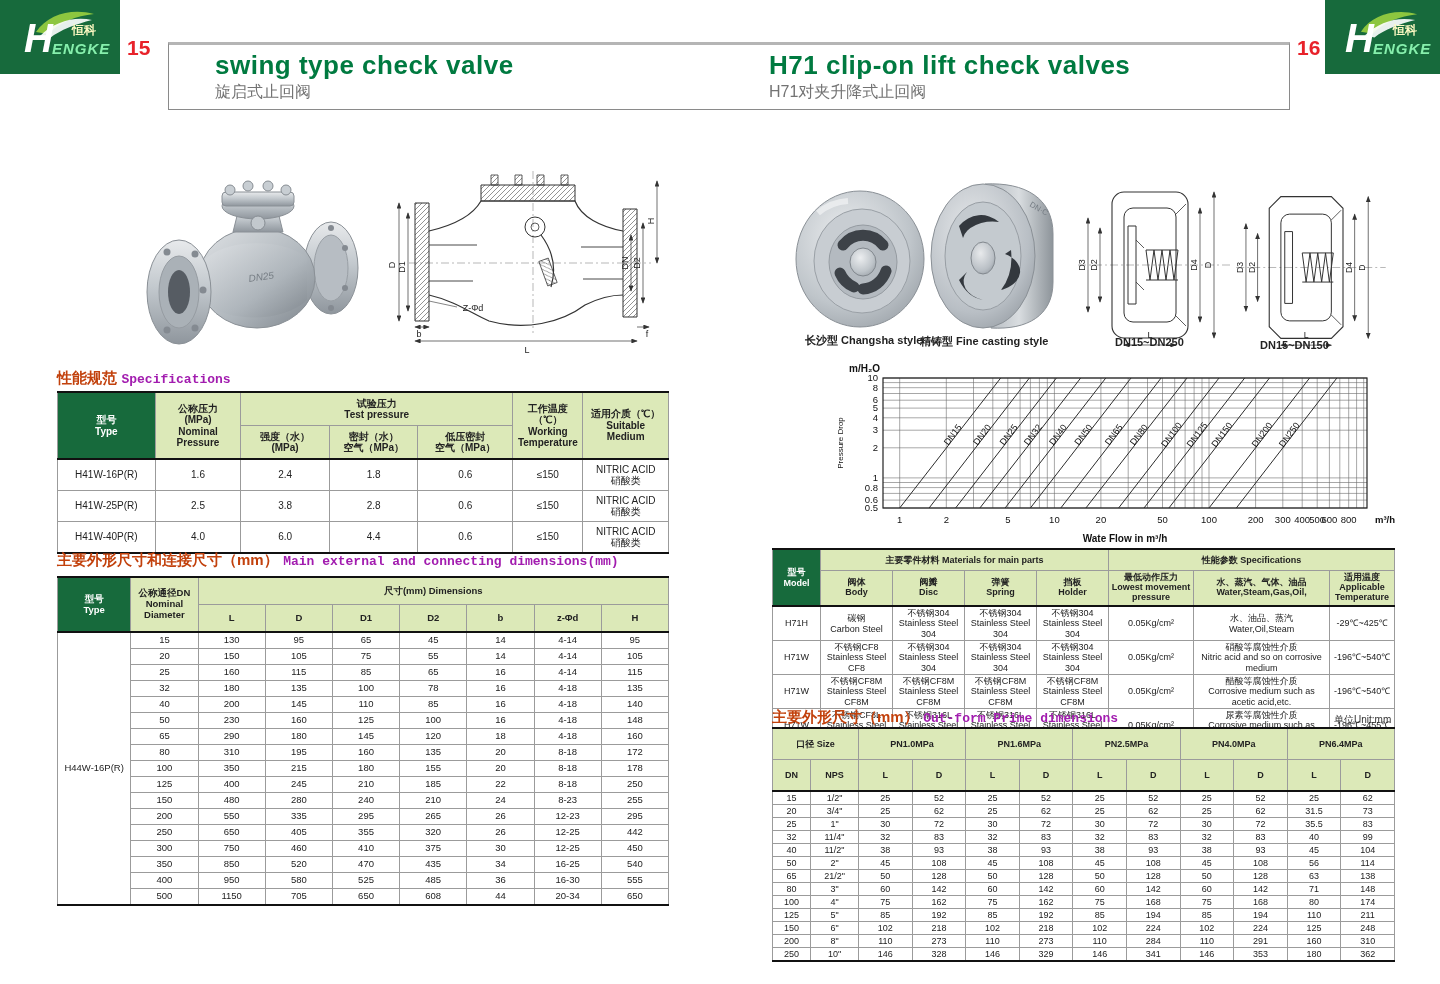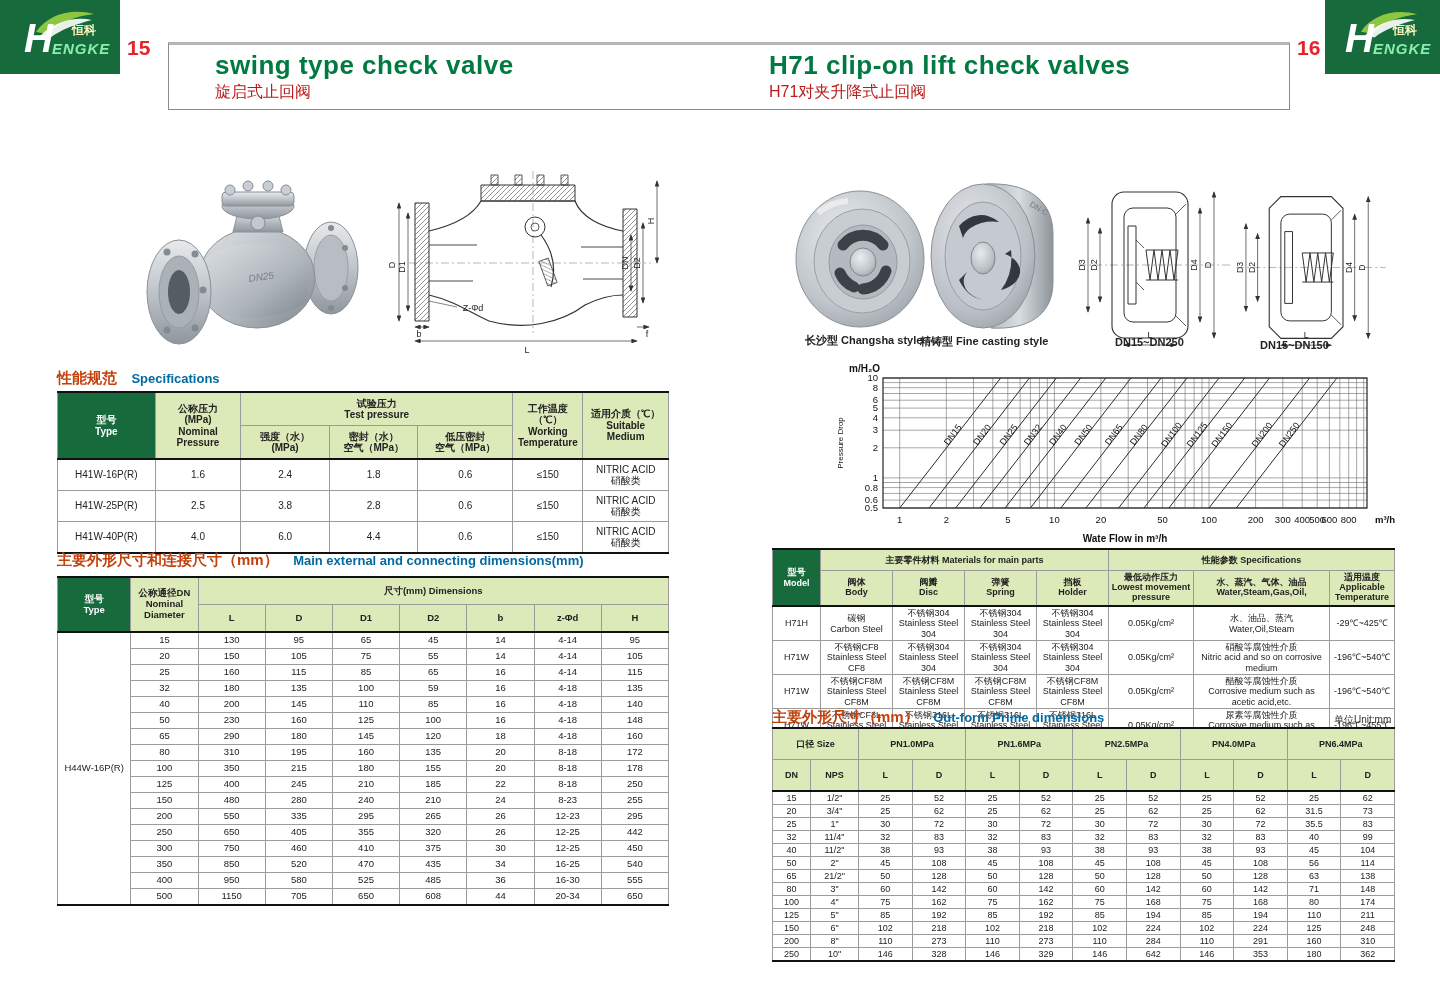--- a/index.html
+++ b/index.html
@@ -9,25 +9,25 @@
   
   .logo-box{background:#176a3c;overflow:hidden;}
   .logo-inner{position:relative;width:100%;height:100%;}
   .logo-h{position:absolute;left:24px;top:18px;color:#fff;font-size:40px;font-weight:bold;font-style:italic;line-height:1;}
   .logo-rest{position:absolute;left:52px;top:40px;color:#86efac;font-size:15px;font-weight:bold;font-style:italic;letter-spacing:1px;}
   .logo-zh{position:absolute;left:72px;top:22px;color:#fef9c3;font-size:12px;font-weight:bold;}
   .logo-leaf{position:absolute;left:34px;top:6px;}
   .pageno{color:#e8222a;font-size:21px;font-weight:bold;}
   .titlebox{border:1px solid #8a8a8a;border-top:3px solid #b5b5b5;background:#fff;}
   .t-en{color:#007a40;font-size:26px;font-weight:bold;line-height:1.05;letter-spacing:0.5px;}
-  .t-zh{color:#b91c1c;font-size:16px;margin-top:3px;}
+  .t-zh{color:#737373;font-size:16px;margin-top:3px;}
   
   .sec{font-weight:bold;}
   .sec .zh{color:#c2410c;font-size:15px;}
-  .sec .en{color:#0369a1;font-size:13px;margin-left:10px;}
+  .sec .en{color:#a21caf;font-size:13px;margin-left:0;font-family:Liberation Mono, monospace;}
   .unit-note{font-size:10px;color:#333;}
   
   table.tbl{border-collapse:collapse;table-layout:fixed;width:100%;
             border-top:2px solid #111;border-bottom:2px solid #111;}
   table.tbl th,table.tbl td{border:1px solid #9b9b9b;text-align:center;vertical-align:middle;
             padding:1px 2px;line-height:1.15;}
   table.tbl thead th{background:#dce9b8;color:#222;font-weight:bold;}
   table.tbl thead{border-bottom:2px solid #111;}
   table.tbl tbody tr:first-child td{border-top:2px solid #111;}
   table.tbl th.dk{background:#176a3c;color:#fff;}
@@ -317,21 +317,21 @@
           <td>65</td>
           <td>16</td>
           <td>4-14</td>
           <td>115</td>
         </tr>
         <tr>
           <td>32</td>
           <td>180</td>
           <td>135</td>
           <td>100</td>
-          <td>59</td>
+          <td>78</td>
           <td>16</td>
           <td>4-18</td>
           <td>135</td>
         </tr>
         <tr>
           <td>40</td>
           <td>200</td>
           <td>145</td>
           <td>110</td>
           <td>85</td>
@@ -957,21 +957,21 @@
           <td>310</td>
         </tr>
         <tr>
           <td>250</td>
           <td>10"</td>
           <td>146</td>
           <td>328</td>
           <td>146</td>
           <td>329</td>
           <td>146</td>
-          <td>642</td>
+          <td>341</td>
           <td>146</td>
           <td>353</td>
           <td>180</td>
           <td>362</td>
         </tr>
       </tbody>
     </table>
 
 </div>
 

